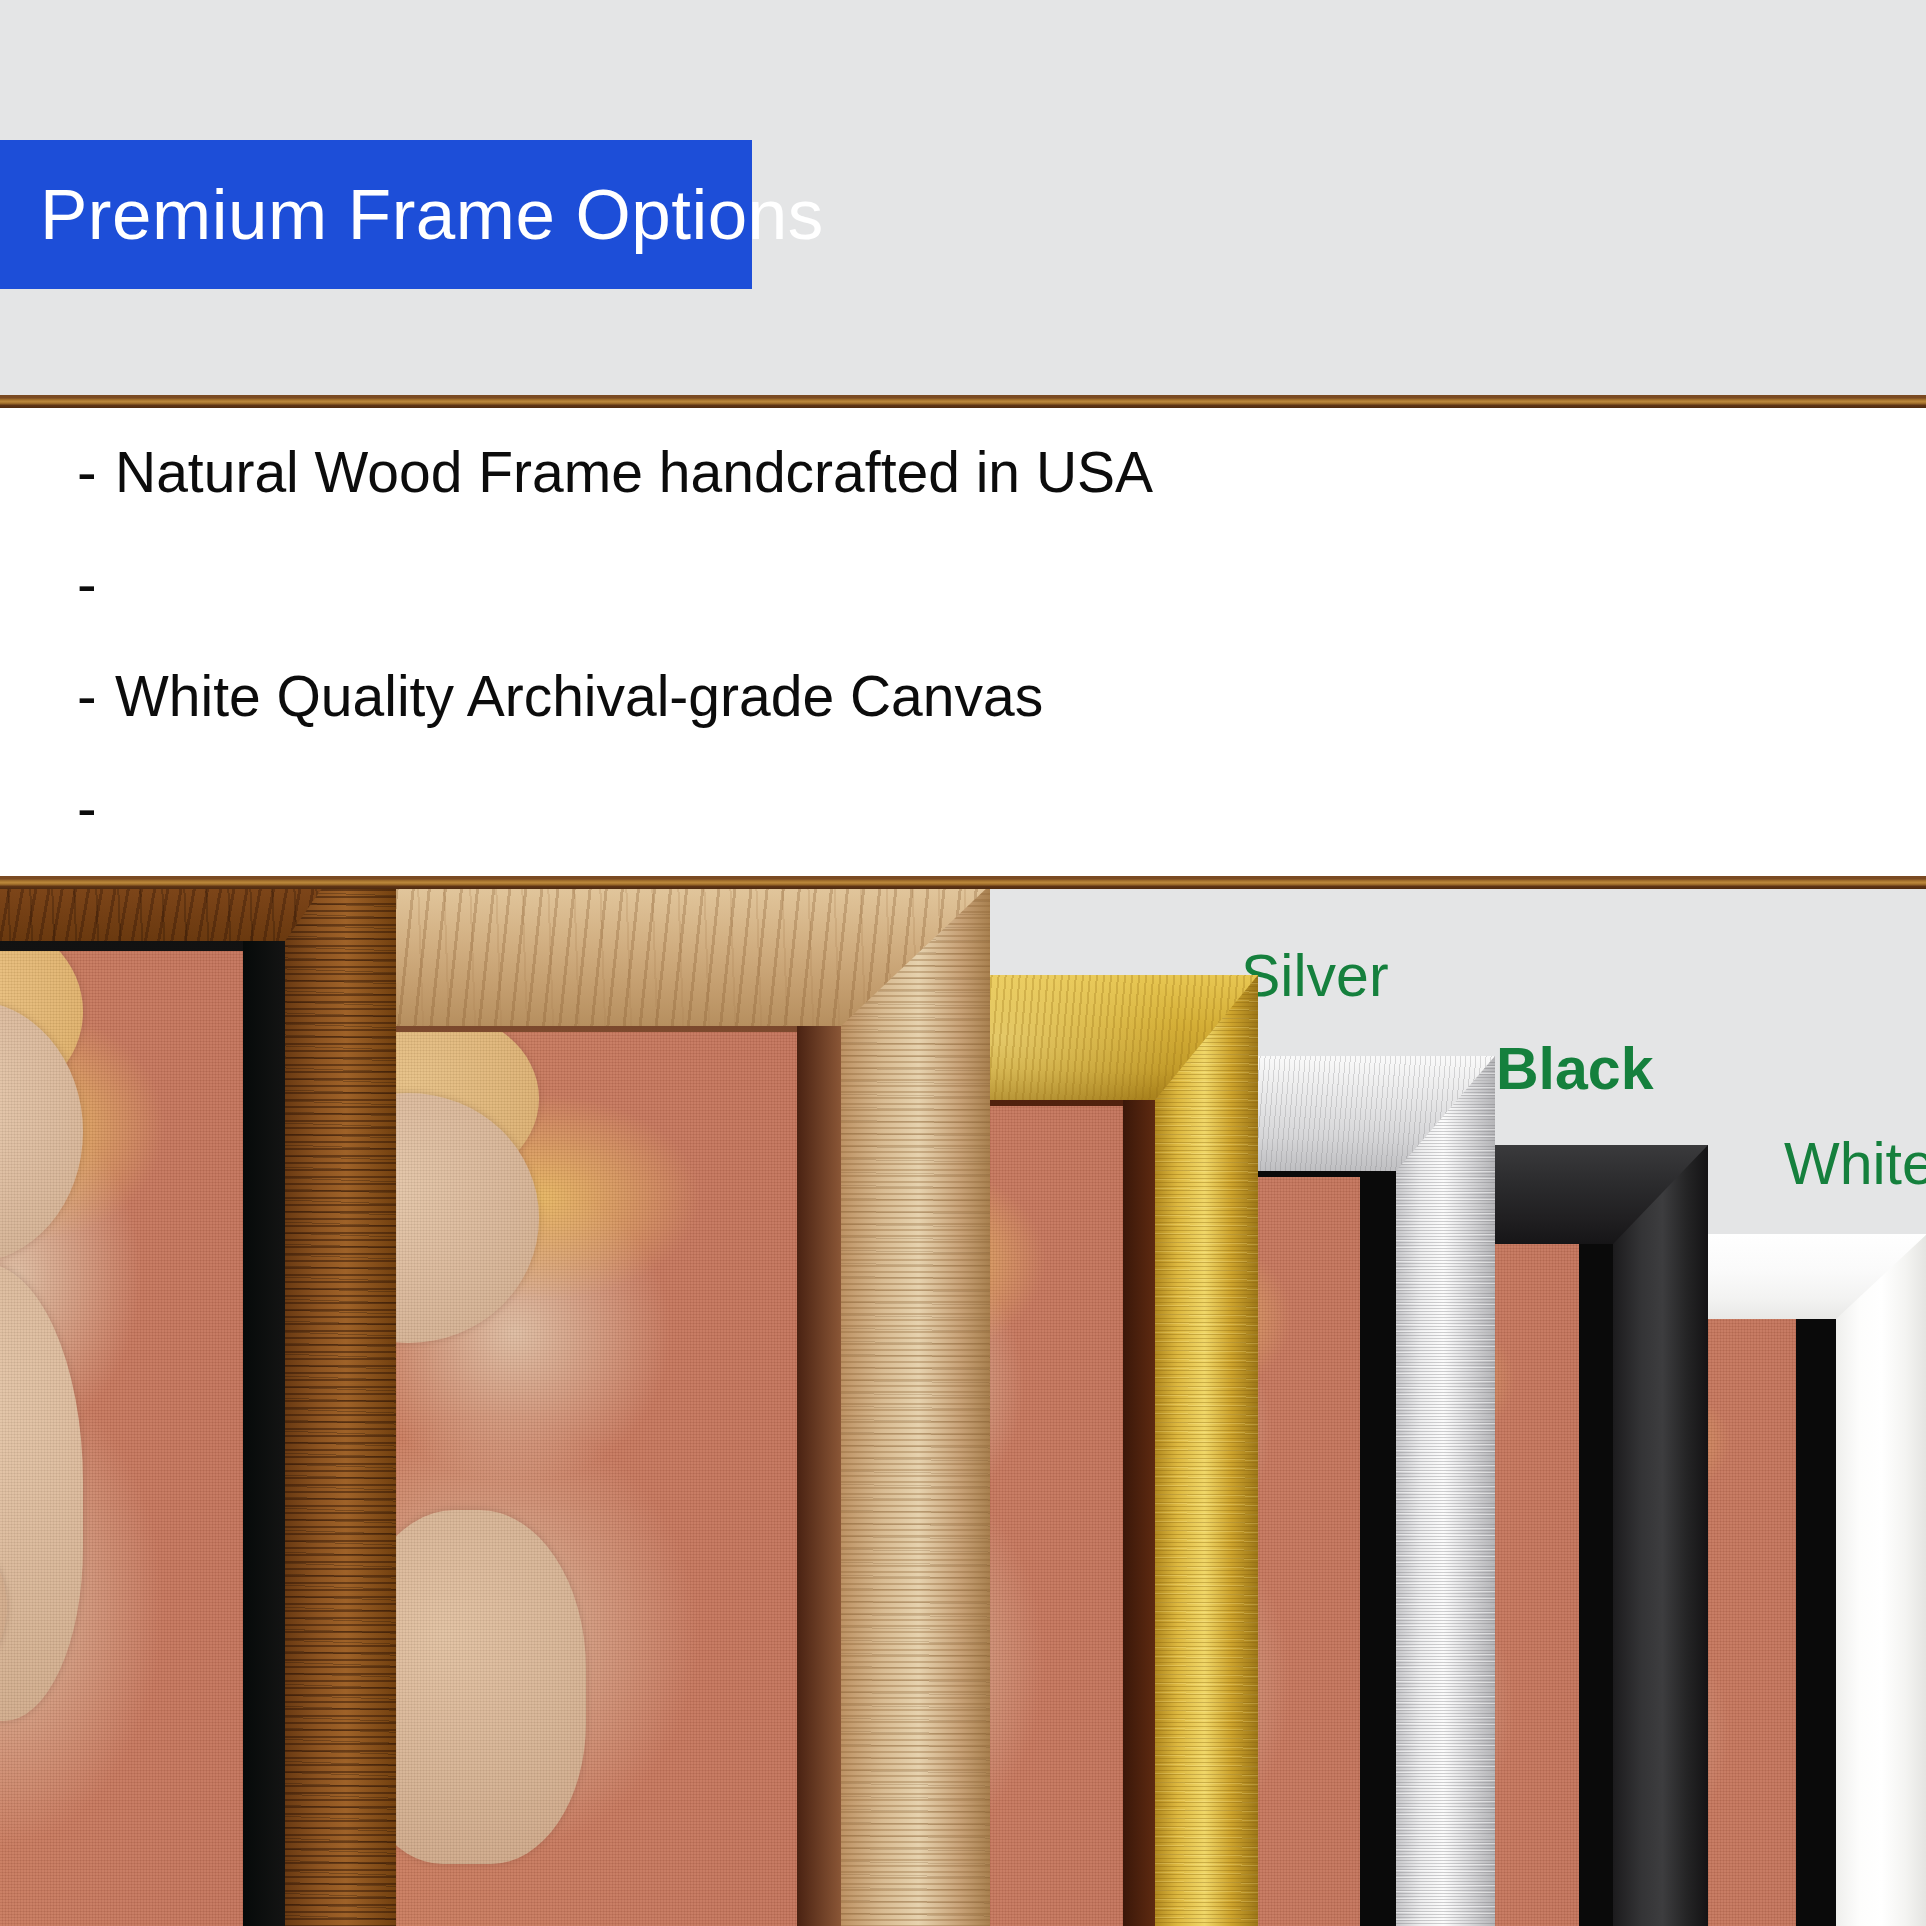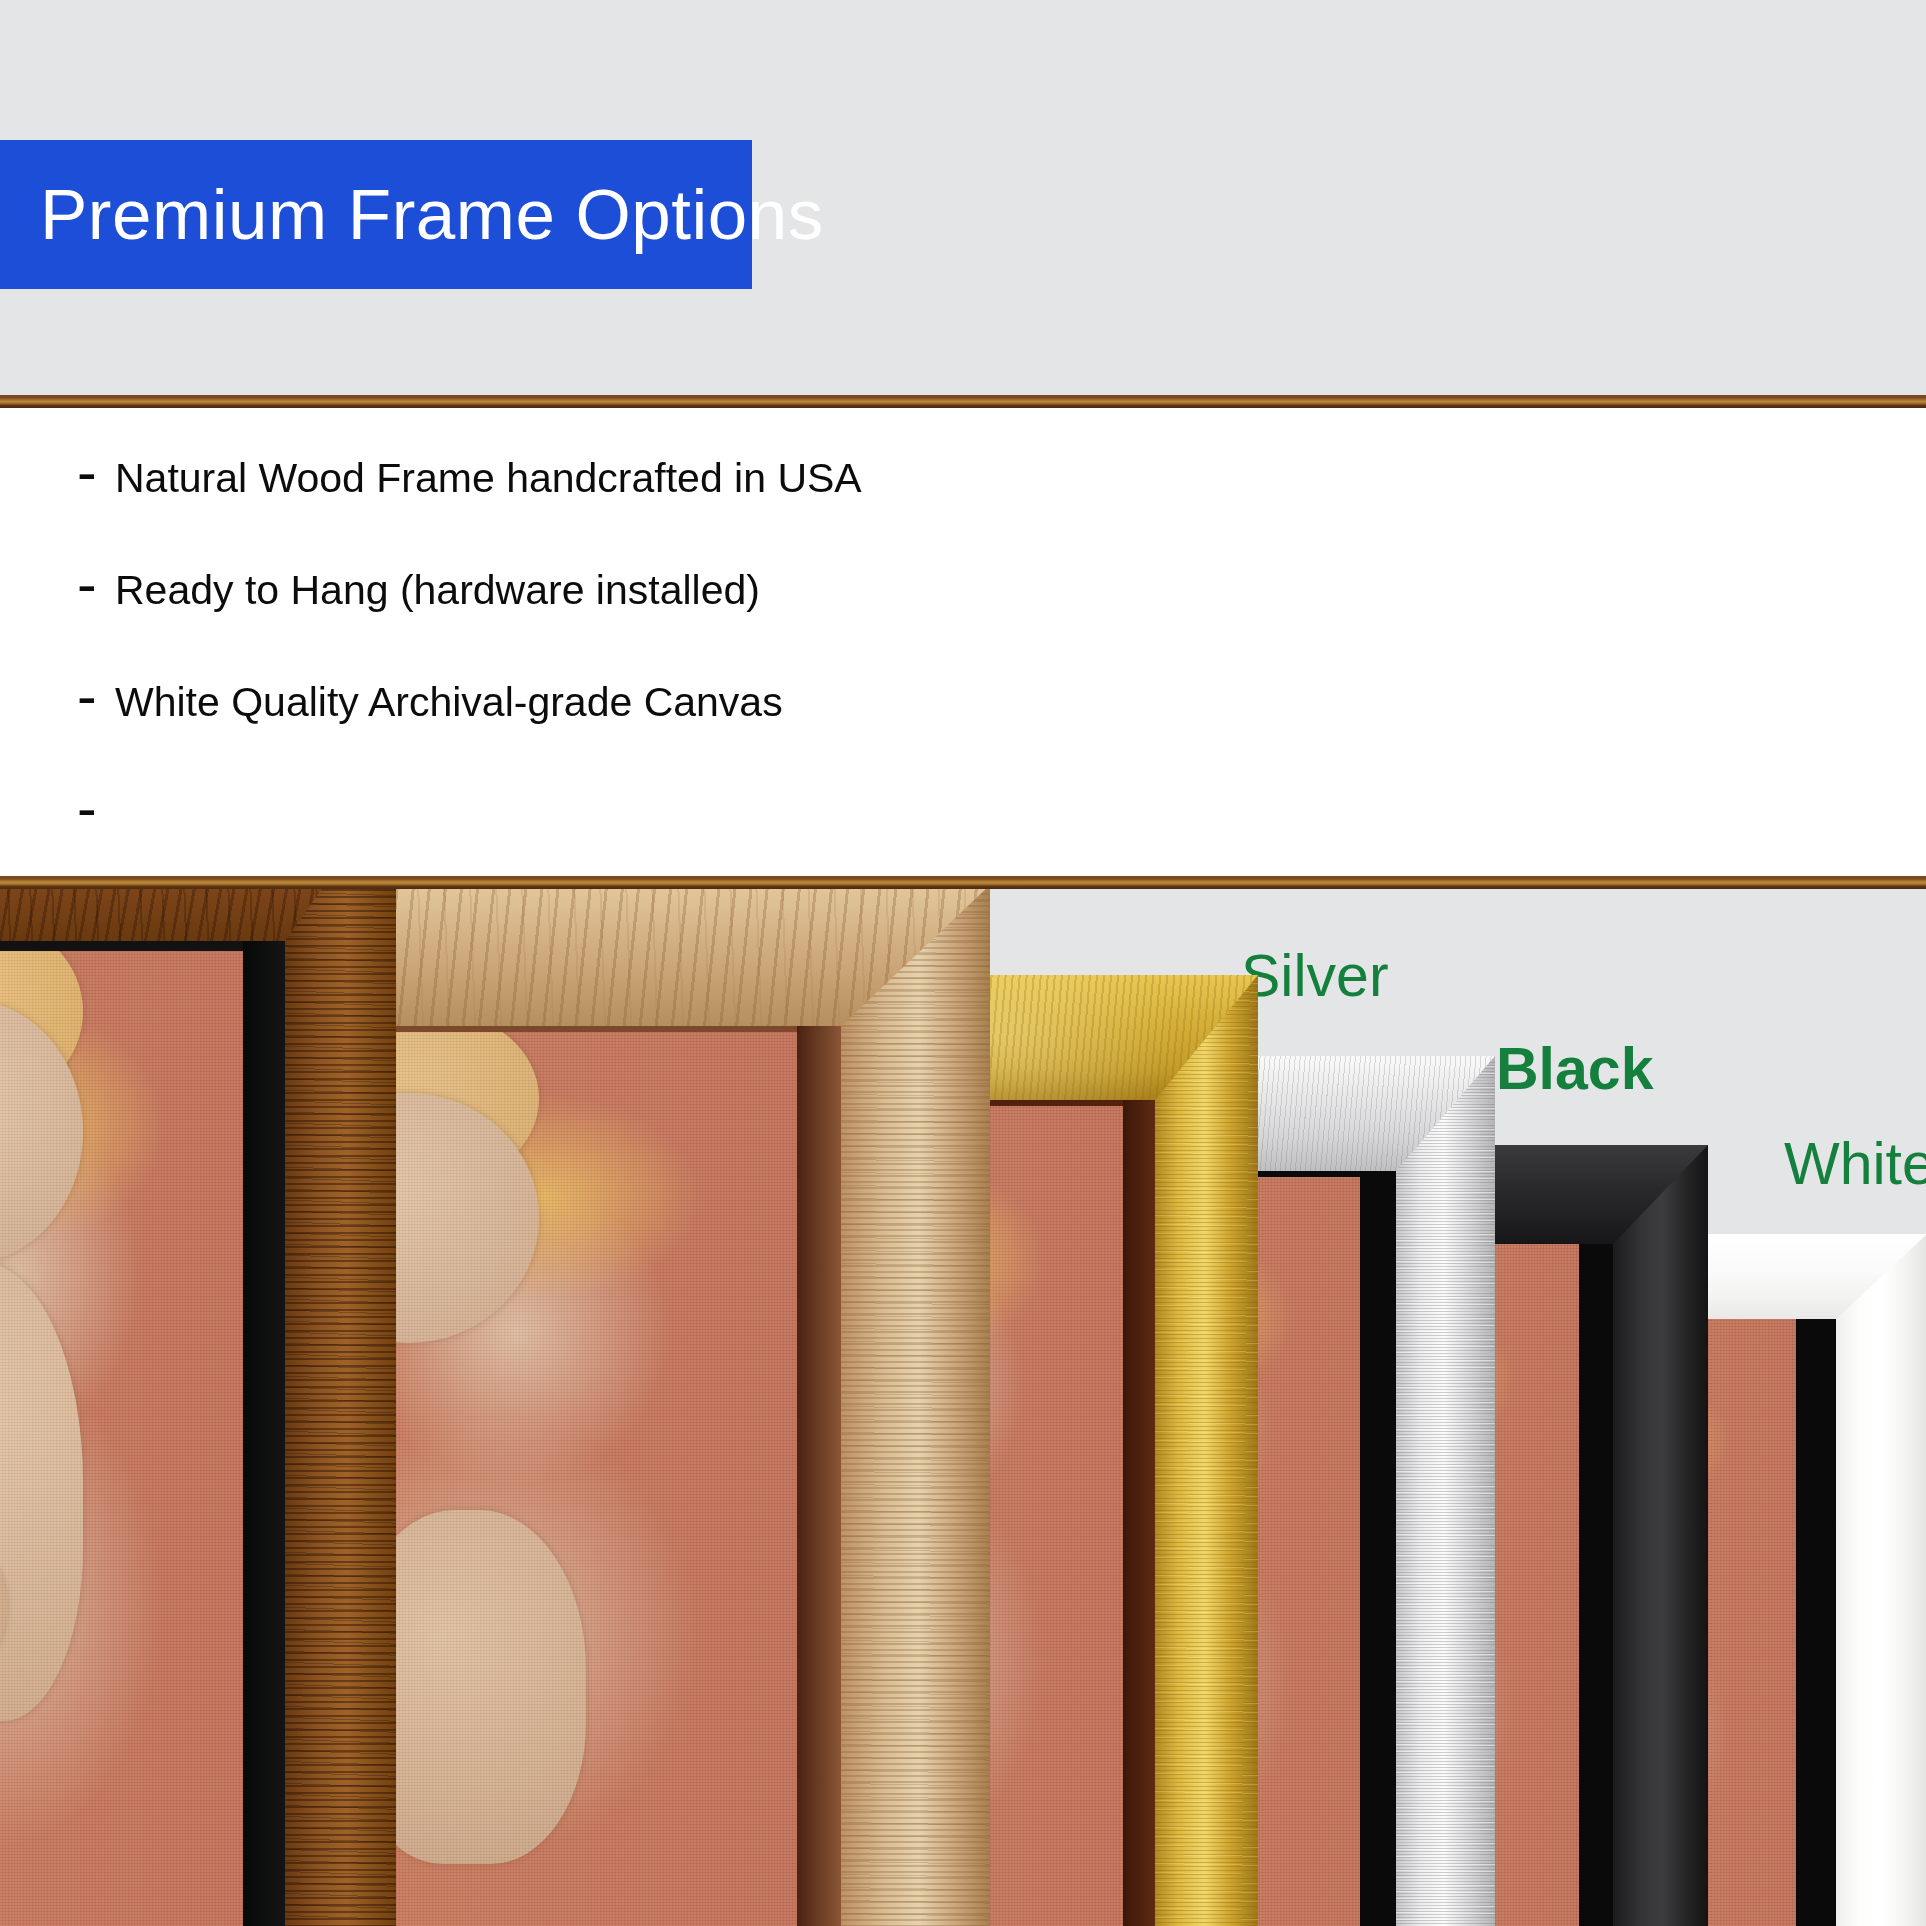--- a/index.html
+++ b/index.html
@@ -66,21 +66,21 @@
     font-weight: 400;
     white-space: nowrap;
   }
   .feature-row .bullet-dash {
     display: inline-block;
     width: 38px;
     color: #0c0c0c;
     font-size: 59px;
   }
   .feature-row .feature-text {
-    font-size: 41px;
+    font-size: 57px;
     color: #0c0c0c;
   }
 
   
   .showcase {
     position: absolute;
     left: 0; top: 889px;
     width: 1927px; height: 1038px;
     background: #e4e5e6;
     overflow: hidden;
@@ -222,21 +222,20 @@
 
   <div class="features-panel">
 
     <div class="feature-row">
       <span class="bullet-dash">-</span>
       <span class="feature-text">Natural Wood Frame handcrafted in USA</span>
     </div>
 
     <div class="feature-row">
       <span class="bullet-dash">-</span>
-      <span class="feature-text">Ready to Hang (hardware installed)</span>
     </div>
 
     <div class="feature-row">
       <span class="bullet-dash">-</span>
       <span class="feature-text">White Quality Archival-grade Canvas</span>
     </div>
 
     <div class="feature-row">
       <span class="bullet-dash">-</span>
     </div>

